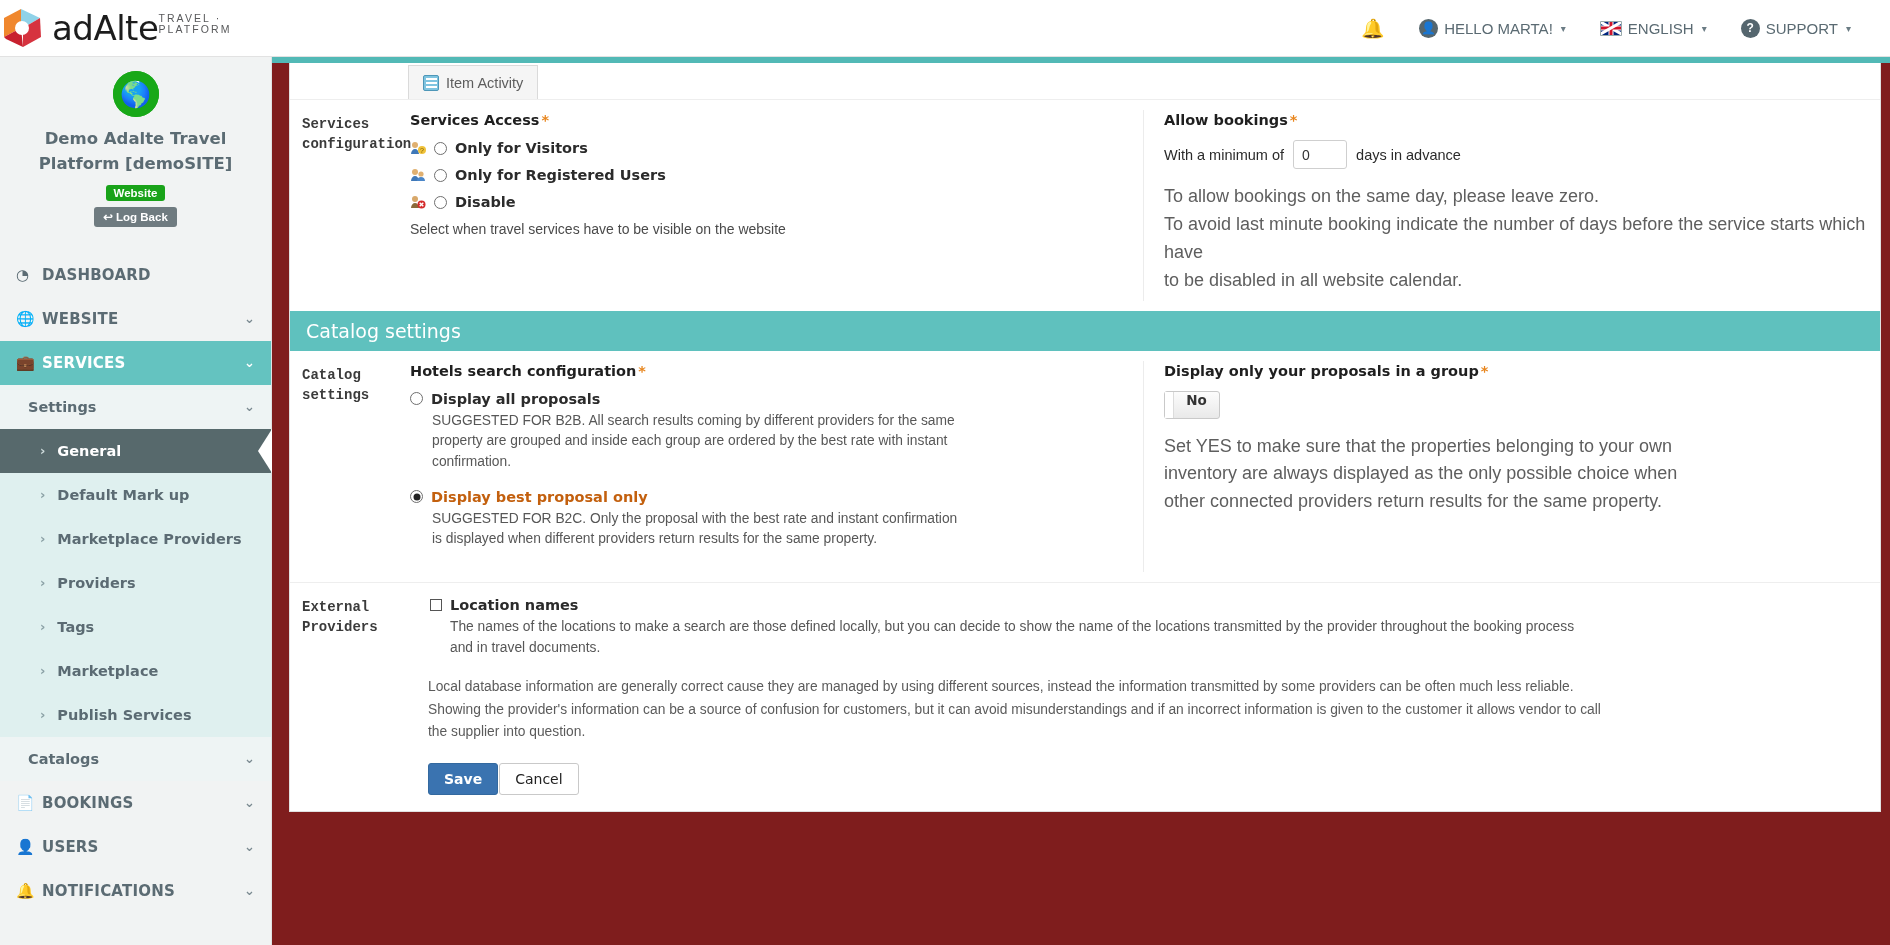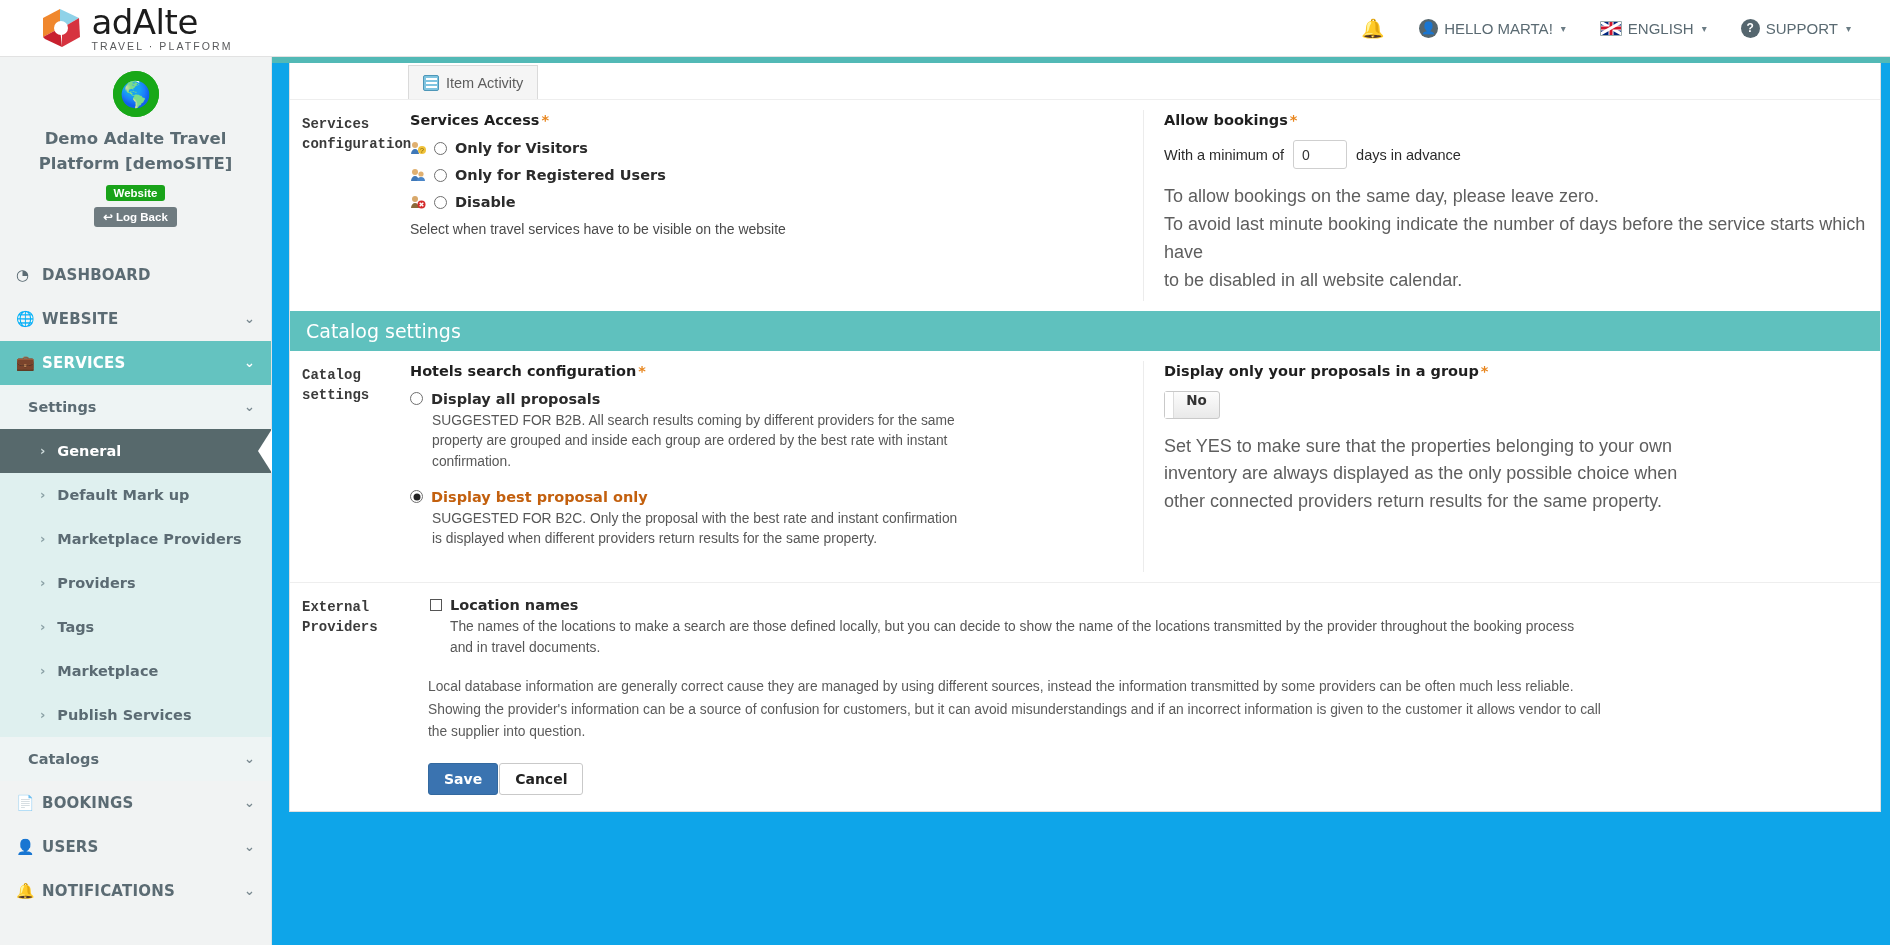--- a/index.html
+++ b/index.html
@@ -14,21 +14,21 @@
 
   
   .topbar {
     position: absolute; top: 0; left: 0; width: 1890px; height: 57px;
     background: #ffffff; border-bottom: 1px solid #e2e2e2;
     display: flex; align-items: center;
   }
   .brand { width: 272px; height: 57px; display:flex; align-items:center; justify-content:center; }
   .logo-wrap { display: flex; align-items: center; gap: 6px; }
   .logo-cube { width: 46px; height: 42px; position: relative; }
-  .logo-text { display:flex; flex-direction:column; line-height:1; }
+  .logo-text { display:flex; flex-direction:row; line-height:1; }
   .logo-main { font-size: 34px; font-weight: 400; color:#1c1c1c; letter-spacing:-0.5px; font-family:"DejaVu Sans", sans-serif; }
   .logo-sub { font-size: 10.5px; color:#58595b; letter-spacing: 2.1px; margin-top:2px; font-family:"Liberation Sans", sans-serif; }
 
   .topnav { margin-left:auto; display:flex; align-items:center; gap:0; padding-right: 22px; }
   .topnav-item {
     display:flex; align-items:center; gap:6px;
     color:#5a6a72; font-size:15px; padding: 0 17px; height: 56px;
     cursor: pointer; white-space: nowrap;
   }
   .topnav-item .caret { font-size: 10px; color:#6b7c84; margin-left:2px;}
@@ -102,21 +102,21 @@
   .sub-row.level2.selected::after{
     content:""; position:absolute; right:-1px; top:0;
     border-top: 22px solid transparent; border-bottom: 22px solid transparent;
     border-right: 14px solid #ffffff;
   }
   .sub-group { background:#eef4f4; }
 
   
   .main {
     position:absolute; top:57px; left:272px; width:1618px; height:888px;
-    background:#0ea5e9;
+    background:#7f1d1d;
   }
   .teal-top { height:6px; background:#52b9b6; width: 1618px; }
 
   .panel {
     margin: 0 0 0 17px; width: 1592px; background:#fff;
     border:1px solid #e0e0e0; border-top: none;
   }
   .tabbar { height: 36px; display:flex; align-items:flex-end; padding-left:118px; }
   .tab {
     display:flex; align-items:center; gap:7px; height:34px; padding: 0 14px;
@@ -195,21 +195,21 @@
   .long-note { font-size:13.8px; color:#5b5b5b; line-height:1.62; padding: 4px 16px 10px 2px; }
 
   .actions { padding: 10px 0 16px 2px; display:flex; gap:1px; }
   .btn-save {
     background:#3a73b0; color:#fff; border:1px solid #33699f; border-radius:3px;
     padding: 7px 15px; font-size:14px; font-weight:bold; cursor:pointer;
     font-family:"DejaVu Sans", sans-serif;
   }
   .btn-cancel {
     background:#fff; color:#222; border:1px solid #c9c9c9; border-radius:3px;
-    padding: 7px 15px; font-size:14px; font-weight:bold; cursor:pointer;
+    padding: 7px 15px; font-size:14px; font-weight:normal; cursor:pointer;
     font-family:"DejaVu Sans", sans-serif;
   }
 </style>
 </head>
 <body>
 
 <div class="page">
 
   <div class="topbar">
     <div class="brand">

